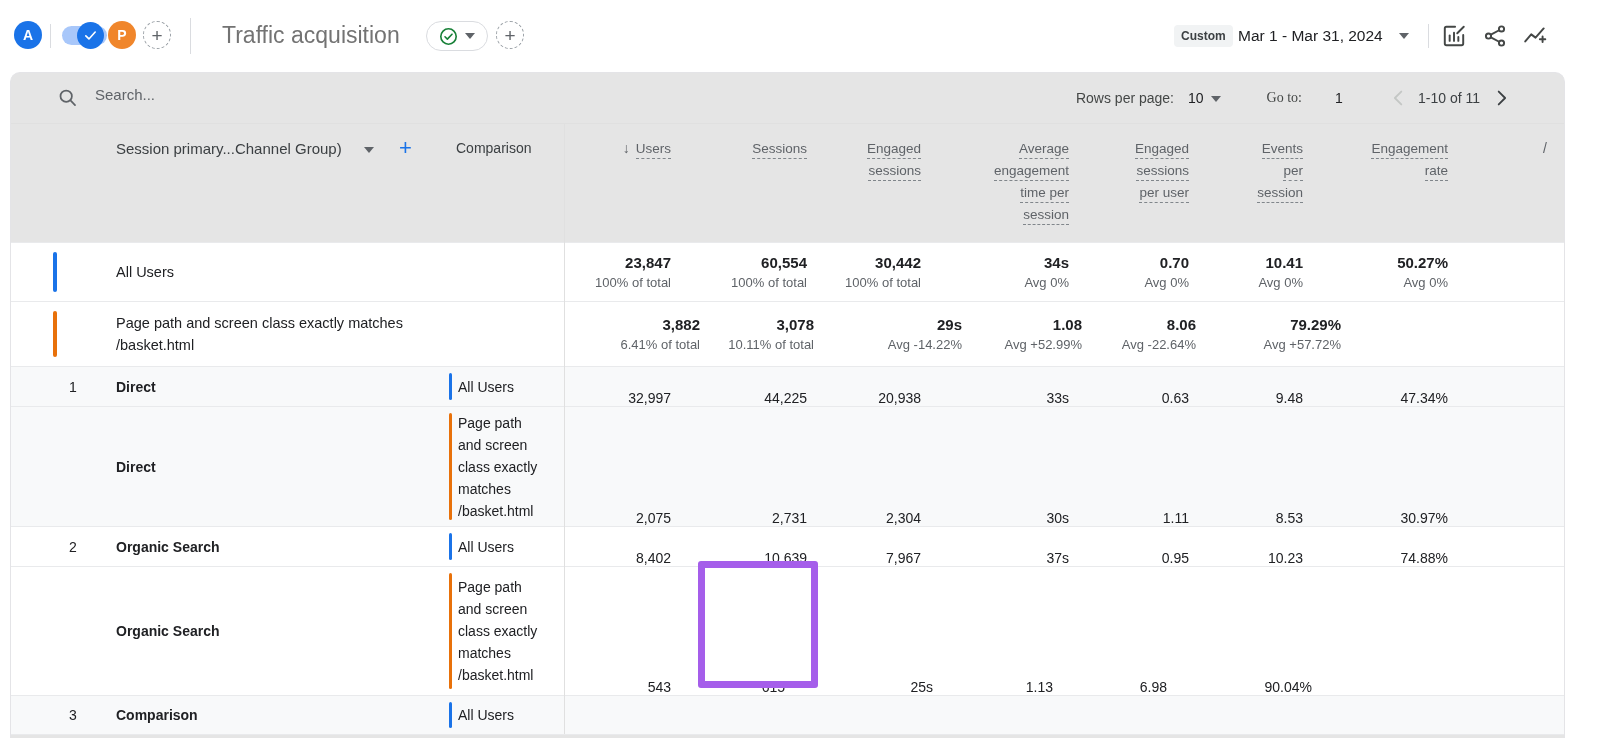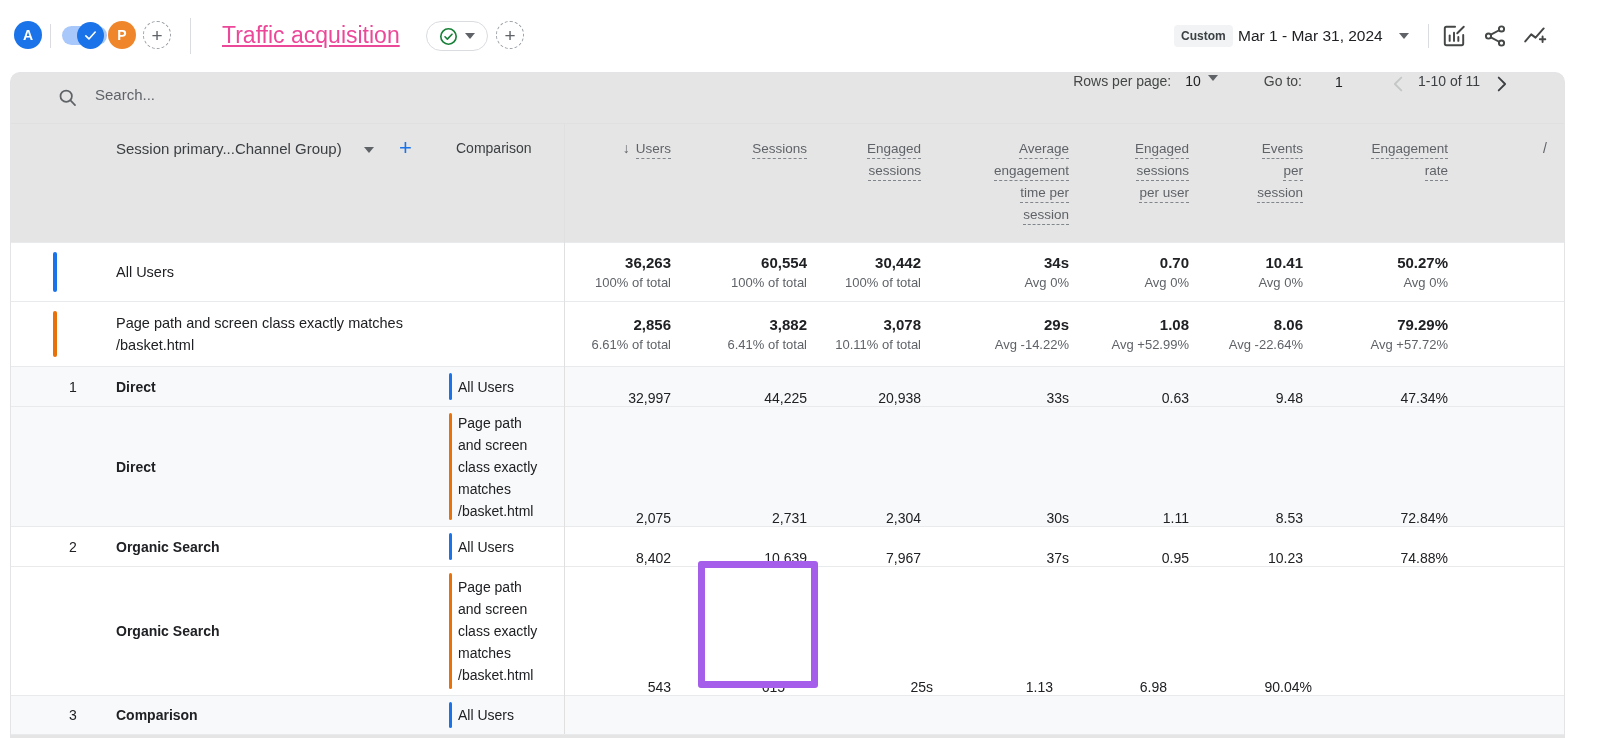--- a/index.html
+++ b/index.html
@@ -17,43 +17,43 @@
   .vdiv3{left:1428px;top:24px;height:24px;}
   .toggle{position:absolute;left:62px;top:26px;width:45px;height:19px;cursor:pointer;}
   .toggle-track{width:45px;height:19px;border-radius:10px;background:#a8c7fa;}
   .toggle-thumb{position:absolute;right:3px;top:-4px;width:27px;height:27px;border-radius:50%;
                 background:#1a73e8;display:flex;align-items:center;justify-content:center;}
   .dashed-add{position:absolute;width:28px;height:28px;border-radius:50%;border:1.6px dashed #9aa0a6;
               background:#fff;color:#5f6368;font-size:19px;line-height:25px;text-align:center;
               display:flex;align-items:center;justify-content:center;cursor:pointer;padding:0;}
   .dashed-add-1{left:143px;top:21px;}
   .dashed-add-2{left:496px;top:21px;}
-  .title{position:absolute;left:222px;top:22px;margin:0;font-size:23px;font-weight:400;color:#ec4899;text-decoration:underline;}
+  .title{position:absolute;left:222px;top:22px;margin:0;font-size:23px;font-weight:400;color:#737373;}
   .check-pill{position:absolute;left:426px;top:21px;height:30px;width:62px;border:1px solid #dadce0;
               border-radius:16px;background:#fff;display:flex;align-items:center;justify-content:center;
               gap:7px;cursor:pointer;box-sizing:border-box;}
   .custom-badge{position:absolute;left:1174px;top:25px;font-size:12px;font-weight:bold;color:#3c4043;
                 background:#f1f3f4;padding:4px 7px;border-radius:4px;}
   .date-range{position:absolute;left:1238px;top:27px;font-size:15.5px;color:#202124;cursor:pointer;}
   .date-caret{position:absolute;left:1399px;top:33px;}
   .tb-icon{position:absolute;top:23px;width:26px;height:26px;cursor:pointer;}
   .tb-icon-edit{left:1441px;} .tb-icon-share{left:1482px;} .tb-icon-insights{left:1522px;}
   
   .card{position:absolute;left:10px;top:72px;width:1555px;height:666px;background:#e5e5e5;
         border:1px solid #e4e4e7;border-bottom:none;border-radius:10px 10px 0 0;box-sizing:border-box;overflow:hidden;}
   .search-row{position:relative;height:50px;border-bottom:1px solid #e0e0e0;}
   .search-icon{position:absolute;left:46px;top:14px;}
   .search-input{position:absolute;left:82px;top:12px;width:380px;border:none;outline:none;
                 font-size:15px;color:#202124;font-family:inherit;background:transparent;}
   .search-input::placeholder{color:#5f6368;opacity:1;}
-  .pager{position:absolute;right:52px;top:0;height:50px;display:flex;align-items:flex-start;font-size:14px;color:#444746;}
+  .pager{position:absolute;right:52px;top:0;height:50px;display:flex;align-items:center;font-size:14px;color:#444746;}
   .pager-label{color:#444746;}
   .pager-value{color:#202124;margin-left:14px;}
   .pager-caret{margin-left:7px;margin-top:2px;cursor:pointer;}
-  .goto-label{margin-left:46px;}
+  .goto-label{margin-left:46px;font-family:Liberation Serif, serif;}
   .goto-input{width:26px;margin-left:22px;border:none;outline:none;font-size:14px;color:#202124;
               font-family:inherit;background:transparent;text-align:center;}
   .chev{width:22px;height:22px;cursor:pointer;}
   .chev-left{color:#c4c7c5;margin-left:34px;}
   .chev-right{color:#3c4043;margin-left:10px;}
   .range-label{margin-left:8px;color:#3c4043;}
   
   .thead{position:relative;height:118px;}
   .dim-header{position:absolute;left:105px;top:16px;font-size:15px;color:#3c4043;cursor:pointer;}
   .dim-caret{position:absolute;left:353px;top:23px;cursor:pointer;}
@@ -227,21 +227,21 @@
         </div>
       <span class="clip-frag">/</span>
     </div>
 
     <div id="rows-container">
         <div class="srow srow-0">
           <span class="sum-bar" style="background: rgb(26, 115, 232);"></span>
           <div class="sum-label">All Users</div>
           <div class="metrics">
             <div class="mcell mc0">
-              <div class="v1">36,263</div>
+              <div class="v1">23,847</div>
               <div class="v2">100% of total</div>
             </div>
             <div class="mcell mc1">
               <div class="v1">60,554</div>
               <div class="v2">100% of total</div>
             </div>
             <div class="mcell mc2">
               <div class="v1">30,442</div>
               <div class="v2">100% of total</div>
             </div>
@@ -260,24 +260,20 @@
             <div class="mcell mc6">
               <div class="v1">50.27%</div>
               <div class="v2">Avg 0%</div>
             </div>
           </div>
         </div>
         <div class="srow srow-1">
           <span class="sum-bar" style="background: rgb(232, 113, 10);"></span>
           <div class="sum-label">Page path and screen class exactly matches<br>/basket.html</div>
           <div class="metrics">
-            <div class="mcell mc0">
-              <div class="v1">2,856</div>
-              <div class="v2">6.61% of total</div>
-            </div>
             <div class="mcell mc1">
               <div class="v1">3,882</div>
               <div class="v2">6.41% of total</div>
             </div>
             <div class="mcell mc2">
               <div class="v1">3,078</div>
               <div class="v2">10.11% of total</div>
             </div>
             <div class="mcell mc3">
               <div class="v1">29s</div>
@@ -348,21 +344,21 @@
             <div class="mcell mc3">
               <span>30s</span>
             </div>
             <div class="mcell mc4">
               <span>1.11</span>
             </div>
             <div class="mcell mc5">
               <span>8.53</span>
             </div>
             <div class="mcell mc6">
-              <span>72.84%</span>
+              <span>30.97%</span>
             </div>
           </div>
         </div>
         <div class="drow r2">
           <span class="row-index">2</span>
           <span class="row-channel">Organic Search</span>
           <div class="comp-cell">
             <span class="comp-bar" style="background: rgb(26, 115, 232);"></span>
             <div class="comp-label">All Users</div>
           </div>

